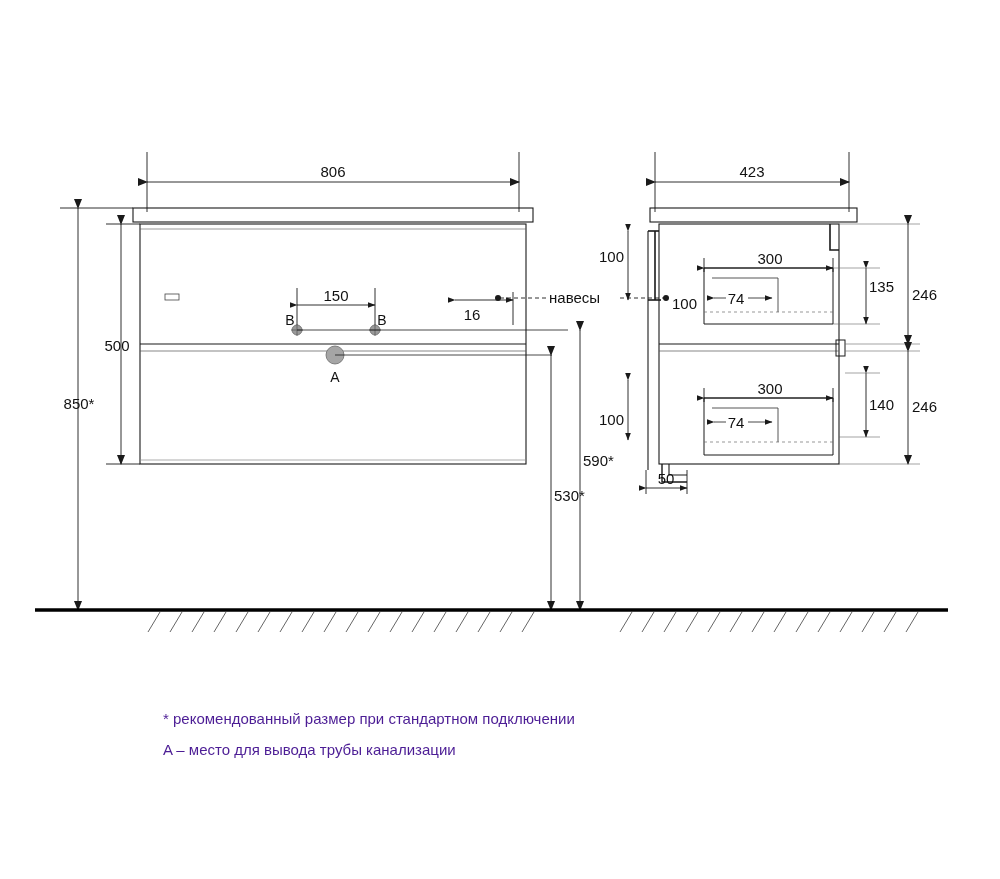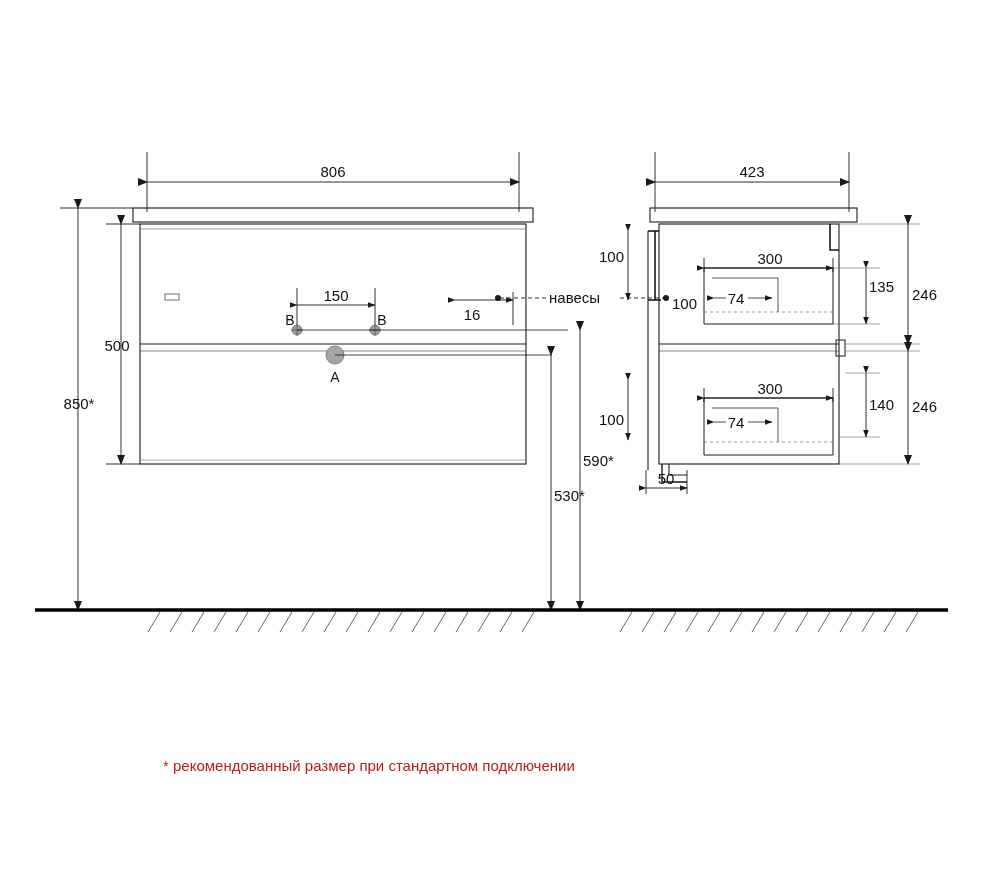--- a/index.html
+++ b/index.html
@@ -2,21 +2,21 @@
 <html><head>
 <meta charset="utf-8">
 <style>
   html,body{margin:0;padding:0;background:#ffffff;}
   body{width:1000px;height:879px;font-family:"Liberation Sans",sans-serif;color:#1a1a1a;}
   #stage{position:relative;width:948px;height:879px;overflow:hidden;}
   svg{position:absolute;left:0;top:0;}
   .dim-text{font-family:"Liberation Sans",sans-serif;font-size:15px;fill:#111;}
   .lbl{font-family:"Liberation Sans",sans-serif;font-size:14px;fill:#111;}
   .notes{position:absolute;left:163px;top:710px;}
-  .notes div{margin-bottom:14px;font-size:15px;color:#b91c1c;white-space:nowrap;margin-top:47px;}
+  .notes div{margin-bottom:14px;font-size:15px;color:#4c1d95;white-space:nowrap;}
 </style>
 </head>
 <body>
 
 <div id="stage">
 
 <svg width="1000" height="879" viewBox="0 0 1000 879">
   <defs>
     <marker id="ah" markerWidth="10" markerHeight="8" refX="9" refY="4" orient="auto" markerUnits="userSpaceOnUse">
       <path d="M0,0 L10,4 L0,8 z" fill="#1a1a1a"></path>
@@ -263,15 +263,16 @@
     <line x1="830" y1="612" x2="818" y2="632"></line>
     <line x1="852" y1="612" x2="840" y2="632"></line>
     <line x1="874" y1="612" x2="862" y2="632"></line>
     <line x1="896" y1="612" x2="884" y2="632"></line>
     <line x1="918" y1="612" x2="906" y2="632"></line>
   </g>
 </svg>
 
 <div class="notes">
   <div>* рекомендованный размер при стандартном подключении</div>
+  <div>A – место для вывода трубы канализации</div>
 </div>
 
 </div>
 
 </body></html>

